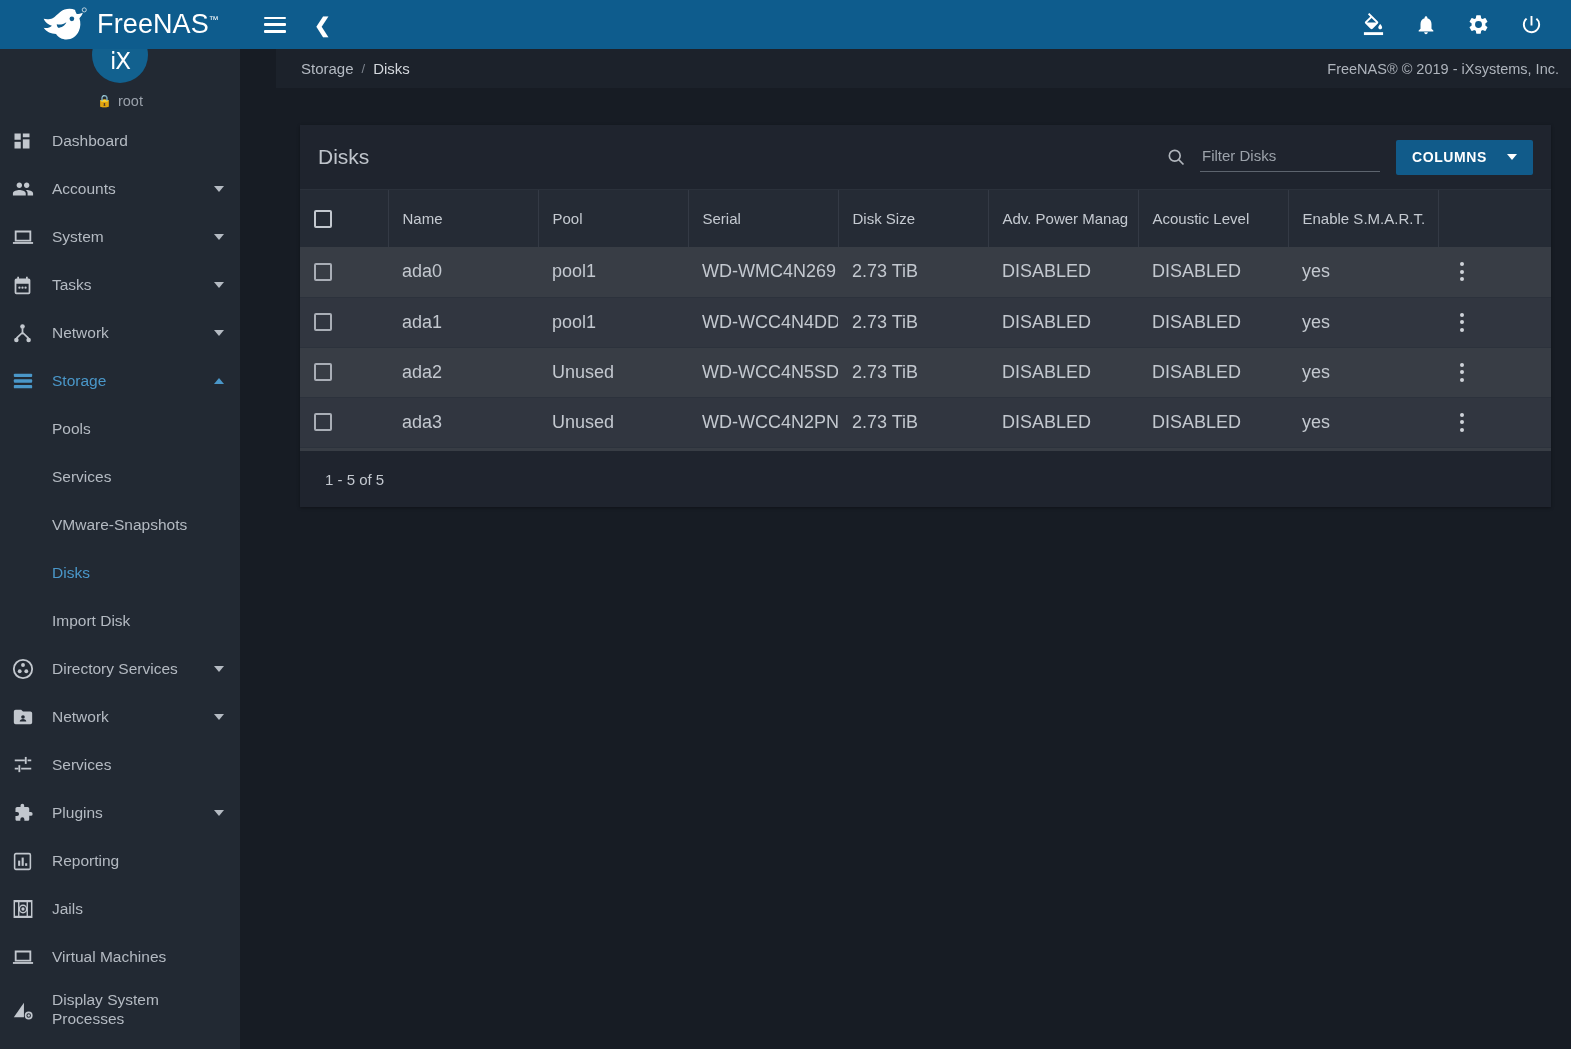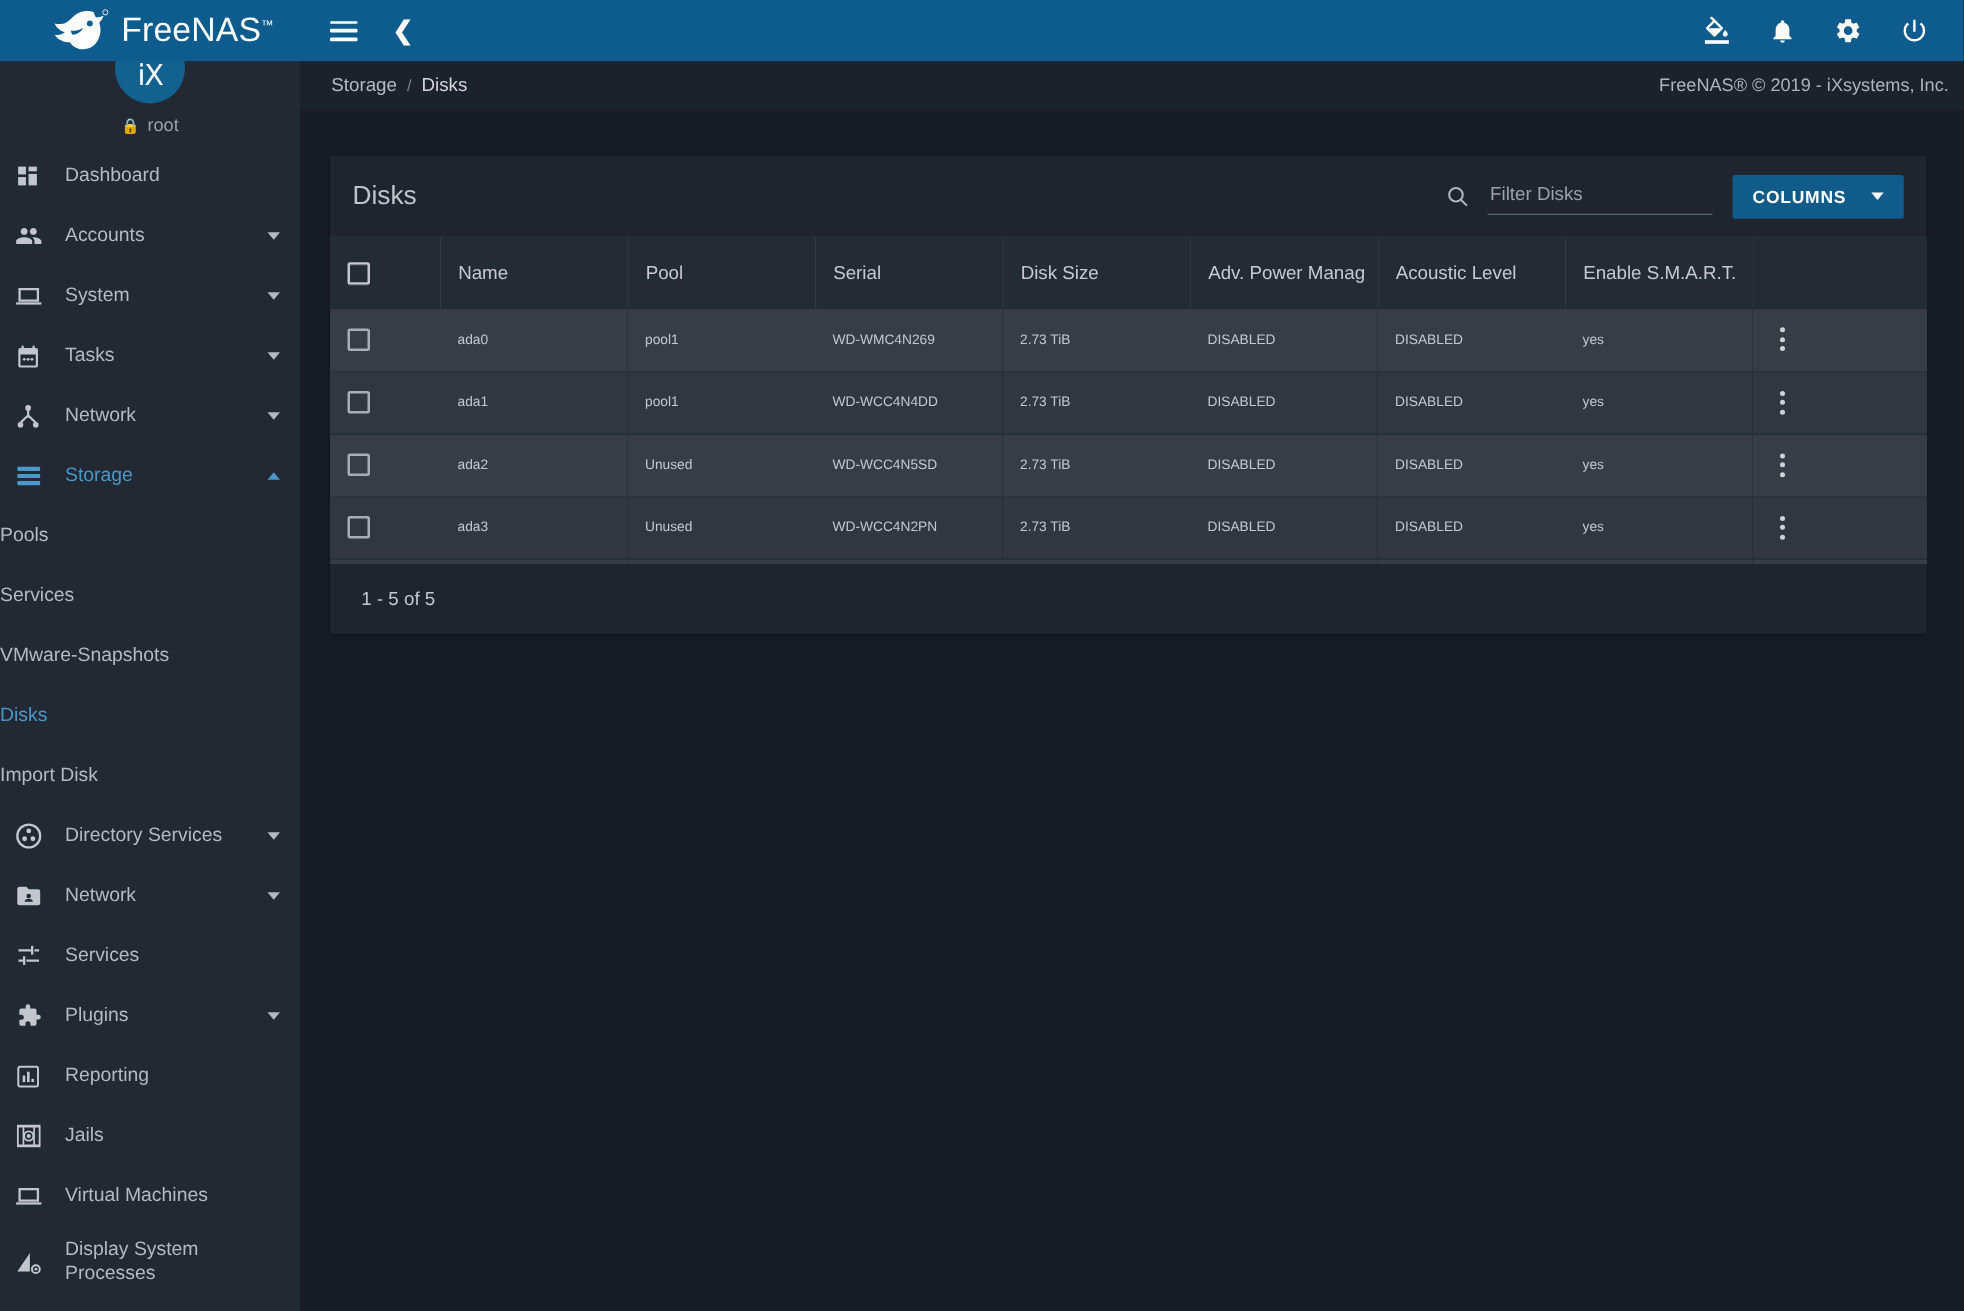--- a/index.html
+++ b/index.html
@@ -45,21 +45,21 @@
   .chev-left { font-size: 20px; line-height: 1; color: #fff; font-weight: 600; }
 
   .topbar-spacer { flex: 1; }
   .topbar-right {
     display: flex; align-items: center; gap: 22px;
     padding-right: 24px;
   }
   .topbar-right svg { display: block; fill: #fff; }
 
   
-  .shell { flex: 1; display: flex; min-height: 0; position: relative; }
+  .shell { flex: 1; display: flex; min-height: 0; position: relative; gap: 36px; }
 
   
   .sidebar {
     width: 240px; min-width: 240px;
     background: #222933;
     position: relative;
     overflow: hidden;
   }
   .sidebar-scroll {
     height: 100%; overflow-y: auto; overflow-x: hidden;
@@ -114,21 +114,21 @@
     border-top: 6px solid #b4bac2;
   }
   .caret.up {
     border-top: 0; border-bottom: 6px solid #4a97c9;
   }
   .nav-item.two-line { height: 58px; }
   .nav-item.two-line .nav-label { line-height: 1.2; }
 
   .nav-sub {
     display: flex; align-items: center;
-    height: 48px; 
+    height: 48px; padding-left: 52px;
     color: #b4bac2; font-size: 15.5px; cursor: pointer;
   }
   .nav-sub.active { color: #4a97c9; }
 
   
   .main { flex: 1; display: flex; flex-direction: column; min-width: 0; background: #171c24; }
 
   .breadcrumb-bar {
     height: 39px; min-height: 39px;
     display: flex; align-items: center;
@@ -200,21 +200,21 @@
   thead th {
     background: #252b35; color: #c5cad1;
     font-size: 15px; font-weight: 400; text-align: left;
     height: 57px; padding: 0 14px;
     border-right: 1px solid #343a45;
     white-space: nowrap; overflow: hidden;
     position: sticky; top: 0; z-index: 5;
   }
   thead th:last-child { border-right: 0; }
   tbody td {
-    color: #c3c8cf; font-size: 11px;
+    color: #c3c8cf; font-size: 18px;
     height: 50px; padding: 0 14px;
     white-space: nowrap; overflow: hidden;
     border-bottom: 1px solid #2c323c;
   }
   tbody tr:nth-child(odd)  { background: #383d45; }
   tbody tr:nth-child(even) { background: #313640; }
 
   .col-check { width: 88px; }
   .col-name  { width: 150px; }
   .col-pool  { width: 150px; }

